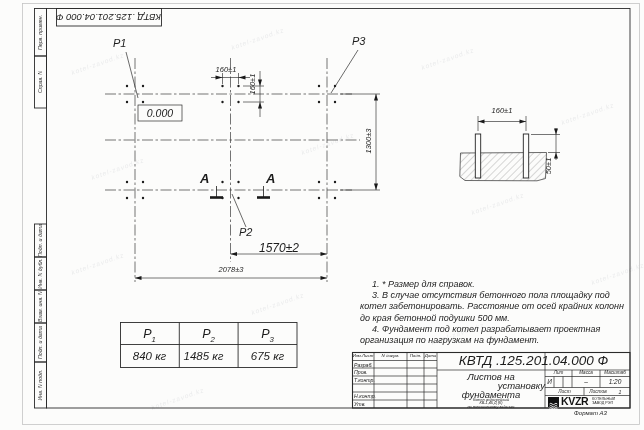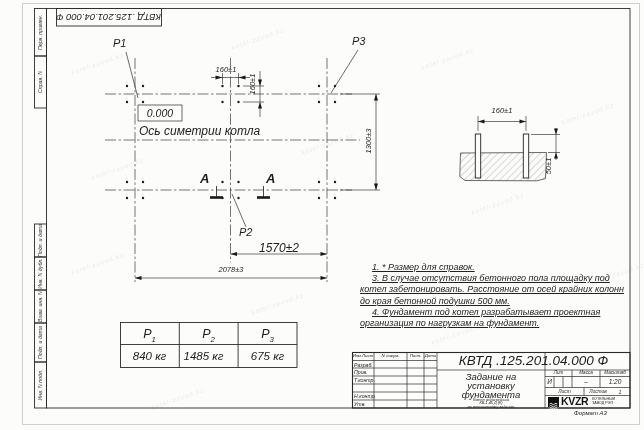--- a/index.html
+++ b/index.html
@@ -6,22 +6,22 @@
   .sheet{position:relative;width:644px;height:430px;background:#fcfcfb;overflow:hidden;
          font-family:"Liberation Sans",sans-serif;color:#1c1c1c;}
   .lw{position:absolute;left:0;top:0;}
   .t{position:absolute;font-style:italic;white-space:nowrap;color:#1c1c1c;}
   .c{text-align:center;}
   .r90{transform:rotate(-90deg);}
   .vlab{position:absolute;font-style:italic;font-size:5.3px;text-align:center;height:12px;line-height:12px;
         transform:rotate(-90deg);transform-origin:0 0;color:#333;white-space:nowrap;}
   .wm{position:absolute;font-size:6.5px;font-style:italic;letter-spacing:1px;
       color:rgba(105,115,135,0.13);transform:rotate(-19deg);white-space:nowrap;}
-  .notes{position:absolute;left:360px;top:262px;width:276px;font-size:9px;font-style:italic;
-         line-height:11.2px;color:#222;text-decoration:underline;}
+  .notes{position:absolute;left:360px;top:279px;width:276px;font-size:9px;font-style:italic;
+         line-height:11.2px;color:#222;}
   .notes p{margin:0;text-indent:12px;}
   sub{font-size:62%;}
   .logo-kvzr{font-style:normal;font-weight:800;letter-spacing:-0.3px;text-align:right;}
 </style>
 </head>
 <body>
 
 <div class="sheet">
 
   <span class="wm" style="left:70px;top:60px;">kotel-zavod.kz</span>
@@ -192,21 +192,20 @@
   <div class="vlab" style="left:34px;top:257px;width:33px;">Подп. и дата</div>
   <div class="vlab" style="left:34px;top:290px;width:33px;">Инв. N дубл.</div>
   <div class="vlab" style="left:34px;top:323px;width:33px;">Взам. инв. N</div>
   <div class="vlab" style="left:34px;top:362px;width:39px;">Подп. и дата</div>
   <div class="vlab" style="left:34px;top:408px;width:46px;">Инв. N подл.</div>
 
   <div class="t" style="left:113px;top:37px;font-size:11px;">P1</div>
   <div class="t" style="left:352px;top:35px;font-size:11px;">P3</div>
   <div class="t" style="left:239px;top:226px;font-size:11px;">P2</div>
   <div class="t c" style="left:138px;top:106px;width:44px;height:32px;line-height:14px;font-size:10.5px;">0.000</div>
-  <div class="t" style="left:139px;top:124px;font-size:12px;">Ось симетрии котла</div>
   <div class="t c" style="left:206px;top:64.5px;width:40px;font-size:7.5px;">160±1</div>
   <div class="t c r90" style="left:233px;top:79px;width:40px;height:10px;font-size:7.5px;">160±1</div>
   <div class="t c r90" style="left:347px;top:136px;width:44px;height:10px;font-size:7.5px;">1300±3</div>
   <div class="t c" style="left:254px;top:241px;width:50px;font-size:12px;">1570±2</div>
   <div class="t c" style="left:206px;top:265px;width:50px;font-size:7.5px;">2078±3</div>
   <div class="t" style="left:200px;top:171px;font-size:13px;font-weight:600;">А</div>
   <div class="t" style="left:266px;top:171px;font-size:13px;font-weight:600;">А</div>
 
   <div class="t c" style="left:482px;top:106px;width:40px;font-size:7.5px;">160±1</div>
   <div class="t c r90" style="left:532px;top:161px;width:34px;height:10px;font-size:7.5px;">50±1</div>
@@ -224,22 +223,22 @@
   <div class="t c" style="left:179px;top:347px;width:49px;height:19px;line-height:19px;font-size:11.5px;">1485 кг</div>
   <div class="t c" style="left:238px;top:347px;width:59px;height:19px;line-height:19px;font-size:11.5px;">675 кг</div>
 
   <div class="notes">
     <p class="note">1. * Размер для справок.</p>
     <p class="note">3. В случае отсутствия бетонного пола площадку под котел забетонировать. Расстояние от осей крайних колонн до края бетонной подушки 500 мм.</p>
     <p class="note">4. Фундамент под котел разрабатывает проектная организация по нагрузкам на фундамент.</p>
   </div>
 
   <div class="t c" style="left:437px;top:352px;width:193px;height:18px;line-height:18px;font-size:13.5px;">КВТД .125.201.04.000 Ф</div>
-  <div class="t c" style="left:437px;top:371px;width:108px;font-size:9.5px;">Задание на</div>
-  <div class="t c" style="left:437px;top:380px;width:108px;font-size:9.5px;">установку</div>
+  <div class="t c" style="left:437px;top:371px;width:108px;font-size:9.5px;">Листов на</div>
+  <div class="t c" style="left:437px;top:380px;width:108px;font-size:9.5px;text-align:right;">установку</div>
   <div class="t c" style="left:437px;top:389px;width:108px;font-size:9.5px;">фундамента</div>
   <div class="t c" style="left:437px;top:398.5px;width:108px;font-size:3.8px;line-height:3.6px;">Котел водогрейный</div>
   <div class="t c" style="left:437px;top:402.1px;width:108px;font-size:3.8px;line-height:3.6px;">КВ-1,45 Д (К)</div>
   <div class="t c" style="left:437px;top:405.7px;width:108px;font-size:3.8px;line-height:3.6px;">по техническому заданию</div>
 
   <div class="t c" style="left:352px;top:352px;width:22px;height:8.5px;line-height:8.5px;font-size:4.4px;">Изм.Лист</div>
   <div class="t c" style="left:374px;top:352px;width:33px;height:8.5px;line-height:8.5px;font-size:4.4px;">N докум.</div>
   <div class="t c" style="left:407px;top:352px;width:17px;height:8.5px;line-height:8.5px;font-size:4.4px;">Подп.</div>
   <div class="t c" style="left:424px;top:352px;width:13px;height:8.5px;line-height:8.5px;font-size:4.4px;">Дата</div>
 

